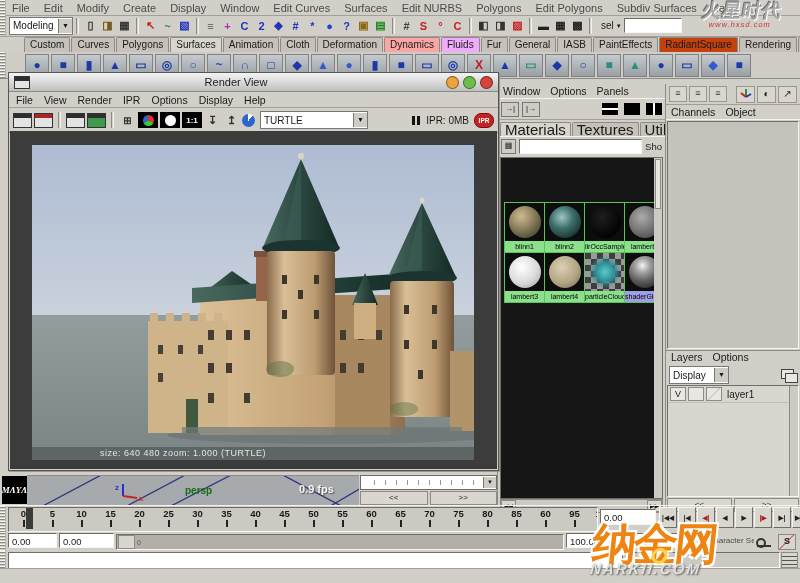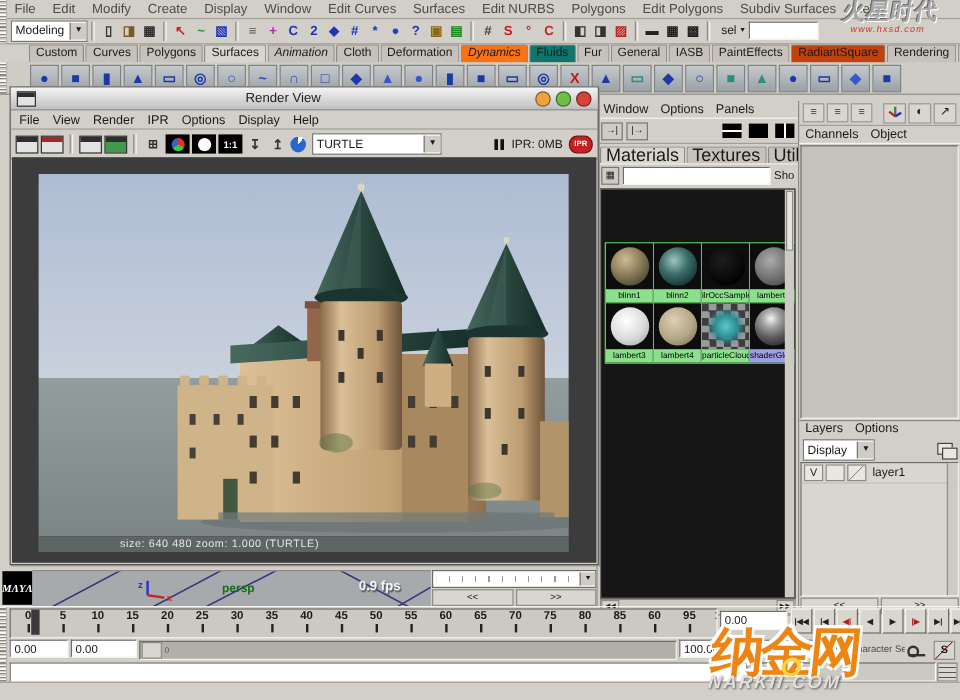--- a/index.html
+++ b/index.html
@@ -224,25 +224,25 @@
   </div>
 </div>
 
 <div id="shelftabs" class="r">
   <div style="display:flex;align-items:flex-end">
 
   <div class="tab" style="background-color: rgb(198, 194, 187);">Custom</div>
       <div class="tab" style="background-color: rgb(198, 194, 187);">Curves</div>
       <div class="tab" style="background-color: rgb(198, 194, 187);">Polygons</div>
       <div class="tab" style="background-color: rgb(216, 213, 206);">Surfaces</div>
-      <div class="tab" style="background-color: rgb(198, 194, 187); font-style: italic;">Animation</div>
+      <div class="tab" style="background-color: rgb(198, 194, 187);">Animation</div>
       <div class="tab" style="background-color: rgb(198, 194, 187);">Cloth</div>
       <div class="tab" style="background-color: rgb(198, 194, 187);">Deformation</div>
-      <div class="tab" style="background-color: #f97316; font-style: italic;">Dynamics</div>
-      <div class="tab" style="background-color: #0f766e;">Fluids</div>
+      <div class="tab" style="background-color: #fca5a5;">Dynamics</div>
+      <div class="tab" style="background-color: #f0abfc;">Fluids</div>
       <div class="tab" style="background-color: rgb(198, 194, 187);">Fur</div>
       <div class="tab" style="background-color: rgb(198, 194, 187);">General</div>
       <div class="tab" style="background-color: rgb(198, 194, 187);">IASB</div>
       <div class="tab" style="background-color: rgb(198, 194, 187);">PaintEffects</div>
       <div class="tab" style="background-color: #c2410c;">RadiantSquare</div>
       <div class="tab" style="background-color: rgb(198, 194, 187);">Rendering</div>
       <div class="tab" style="background-color: rgb(198, 194, 187);">Subdivs</div>
     </div>
 
 </div>

